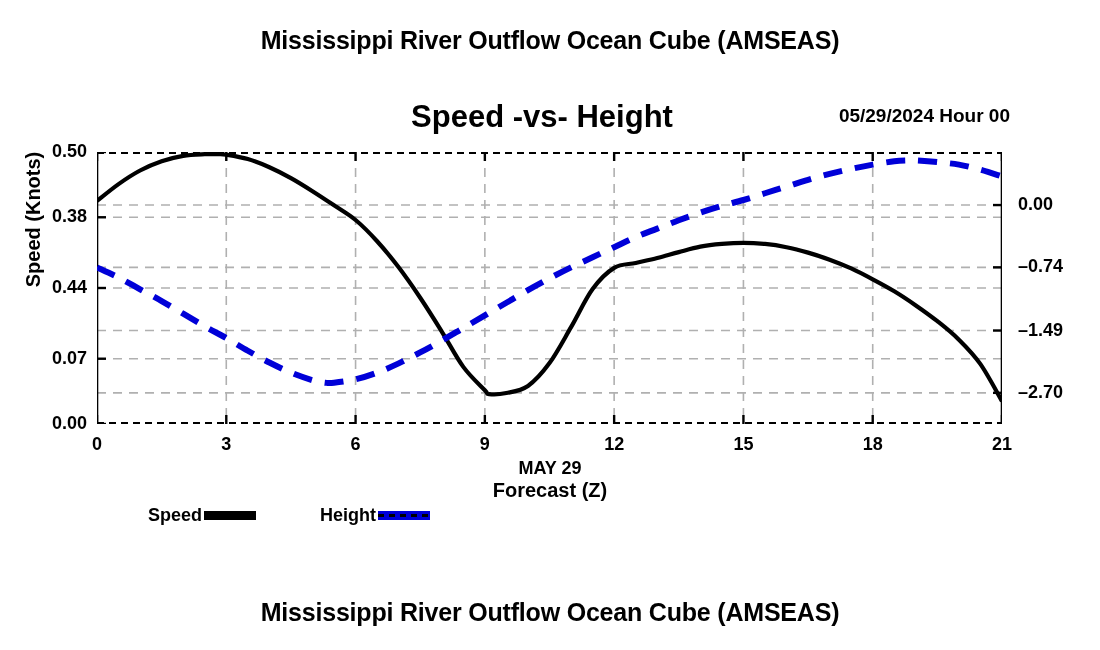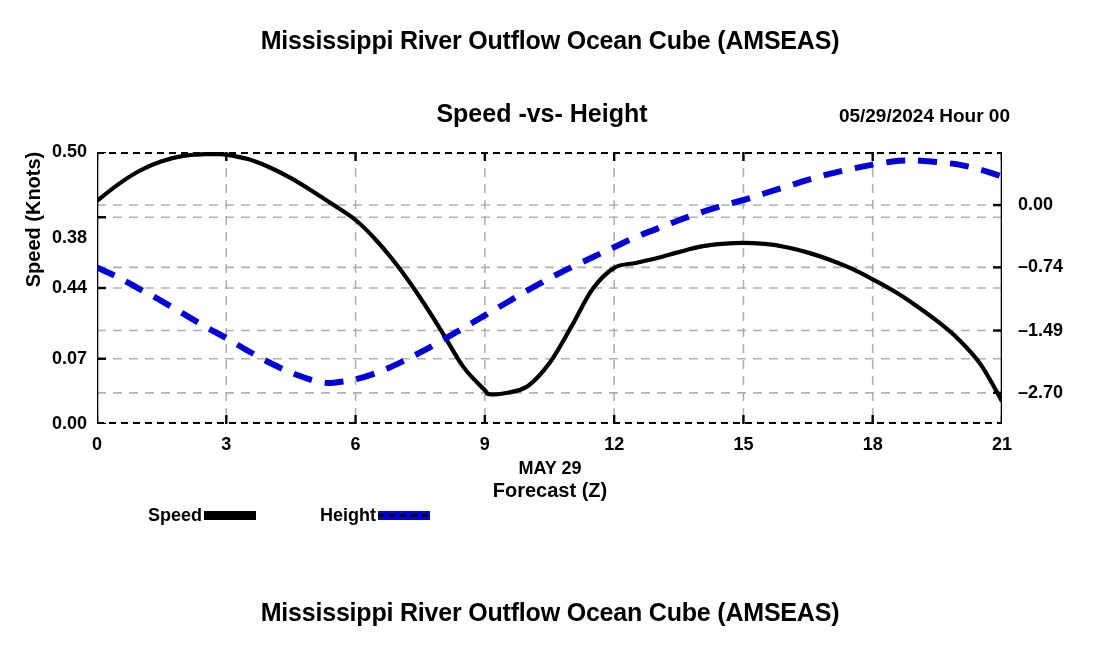--- a/index.html
+++ b/index.html
@@ -48,21 +48,21 @@
   }
   #coords-line {
     left: 100px; top: 104px;
     font-size: 19px;
     font-weight: bold;
   }
   #subtitle {
     left: 0; top: 99px;
     width: 1084px;
     text-align: center;
-    font-size: 25px;
+    font-size: 31px;
     font-weight: bold;
   }
   #run-line {
     right: 90px; top: 105px;
     font-size: 19px;
     font-weight: bold;
   }
 
   
   #plot-frame {
@@ -215,21 +215,21 @@
         </g>
       <path id="series-speed" fill="none" d="M0.00,48.96C3.59,46.15 14.37,37.17 21.55,32.10C28.73,27.02 35.91,22.30 43.10,18.50C50.28,14.69 57.46,11.70 64.64,9.25C71.83,6.80 79.01,4.99 86.19,3.81C93.37,2.63 101.99,2.45 107.74,2.18C113.48,1.90 117.08,2.09 120.67,2.18C124.26,2.27 124.26,1.90 129.29,2.72C134.31,3.54 143.65,4.99 150.83,7.07C158.02,9.16 165.20,12.06 172.38,15.23C179.56,18.41 186.75,22.12 193.93,26.11C201.11,30.10 208.29,34.63 215.48,39.17C222.66,43.70 229.84,48.51 237.02,53.31C244.21,58.12 251.39,62.02 258.57,68.00C265.75,73.98 272.94,81.33 280.12,89.22C287.30,97.10 294.48,105.90 301.67,115.33C308.85,124.76 316.03,135.09 323.21,145.79C330.40,156.49 337.58,168.01 344.76,179.52C351.94,191.03 359.13,205.09 366.31,214.88C373.49,224.67 383.55,233.74 387.86,238.27C392.17,242.81 388.58,241.63 392.17,242.08C395.76,242.53 402.94,242.35 409.40,240.99C415.87,239.63 423.77,238.91 430.95,233.92C438.13,228.93 445.32,220.86 452.50,211.07C459.68,201.28 466.87,187.50 474.05,175.17C481.23,162.84 488.41,146.97 495.60,137.09C502.78,127.21 509.96,120.22 517.14,115.87C524.33,111.52 531.51,112.61 538.69,110.98C545.87,109.34 553.06,107.89 560.24,106.08C567.42,104.27 574.60,102.00 581.79,100.10C588.97,98.19 596.15,96.02 603.33,94.66C610.52,93.30 617.70,92.57 624.88,91.94C632.06,91.30 639.25,90.85 646.43,90.85C653.61,90.85 660.79,91.21 667.98,91.94C675.16,92.66 682.34,93.75 689.52,95.20C696.71,96.65 703.89,98.55 711.07,100.64C718.25,102.73 725.44,105.08 732.62,107.71C739.80,110.34 746.98,113.15 754.17,116.42C761.35,119.68 768.53,123.49 775.71,127.30C782.90,131.10 790.08,134.91 797.26,139.26C804.44,143.62 811.63,148.42 818.81,153.41C825.99,158.39 833.17,163.47 840.36,169.18C847.54,174.90 854.72,180.52 861.90,187.68C869.09,194.84 876.27,201.91 883.45,212.16C890.63,222.41 901.41,242.99 905.00,249.15" stroke="#000000" stroke-width="4.2" stroke-linecap="butt" stroke-linejoin="round"></path>
       <path id="series-height" fill="none" d="M0.00,115.37C3.59,117.05 14.37,121.82 21.55,125.47C28.73,129.12 35.91,133.33 43.10,137.26C50.28,141.19 57.46,144.98 64.64,149.05C71.83,153.12 79.01,157.47 86.19,161.68C93.37,165.89 100.56,170.25 107.74,174.32C114.92,178.39 122.10,182.04 129.29,186.11C136.47,190.18 143.65,194.67 150.83,198.74C158.02,202.81 165.20,206.88 172.38,210.53C179.56,214.18 186.75,217.68 193.93,220.63C201.11,223.58 209.73,226.53 215.48,228.21C221.22,229.89 224.81,230.32 228.40,230.74C232.00,231.16 232.00,231.30 237.02,230.74C242.05,230.18 251.39,229.05 258.57,227.37C265.75,225.68 272.94,223.30 280.12,220.63C287.30,217.96 294.48,214.74 301.67,211.37C308.85,208.00 316.03,204.21 323.21,200.42C330.40,196.63 337.58,192.70 344.76,188.63C351.94,184.56 359.13,180.21 366.31,176.00C373.49,171.79 380.67,167.58 387.86,163.37C395.04,159.16 402.22,154.95 409.40,150.74C416.59,146.53 423.77,142.18 430.95,138.11C438.13,134.04 445.32,130.11 452.50,126.32C459.68,122.53 466.87,118.88 474.05,115.37C481.23,111.86 488.41,108.63 495.60,105.26C502.78,101.89 509.96,98.53 517.14,95.16C524.33,91.79 531.51,88.14 538.69,85.05C545.87,81.96 553.06,79.44 560.24,76.63C567.42,73.82 574.60,70.88 581.79,68.21C588.97,65.54 596.15,63.02 603.33,60.63C610.52,58.25 617.70,56.00 624.88,53.89C632.06,51.79 639.25,50.11 646.43,48.00C653.61,45.89 660.79,43.51 667.98,41.26C675.16,39.02 682.34,36.77 689.52,34.53C696.71,32.28 703.89,29.89 711.07,27.79C718.25,25.68 725.44,23.72 732.62,21.89C739.80,20.07 746.98,18.39 754.17,16.84C761.35,15.30 768.53,13.89 775.71,12.63C782.90,11.37 791.52,9.96 797.26,9.26C803.01,8.56 806.60,8.56 810.19,8.42C813.78,8.28 813.78,8.14 818.81,8.42C823.84,8.70 833.17,9.40 840.36,10.11C847.54,10.81 854.72,11.37 861.90,12.63C869.09,13.89 876.27,15.72 883.45,17.68C890.63,19.65 901.41,23.30 905.00,24.42" stroke="#0000d8" stroke-width="6" stroke-linecap="butt" stroke-linejoin="round" stroke-dasharray="19,13"></path>
     </svg>
   </div>
 
   <div class="abs" id="tick-layer" style="left:0;top:0;width:1100px;height:650px;">
       <div class="abs tick-label ytick-left" style="left: 25px; top: 413px;">0.00</div>
       <div class="abs tick-label ytick-left" style="left: 25px; top: 347.72px;">0.07</div>
       <div class="abs tick-label ytick-left" style="left: 25px; top: 277px;">0.44</div>
-      <div class="abs tick-label ytick-left" style="left: 25px; top: 206.28px; margin-top: 21px;">0.38</div>
+      <div class="abs tick-label ytick-left" style="left: 25px; top: 206.28px;">0.38</div>
       <div class="abs tick-label ytick-left" style="left: 25px; top: 141px;">0.50</div>
       <div class="abs tick-label ytick-right" style="left: 1018px; top: 381.842px;">–2.70</div>
       <div class="abs tick-label ytick-right" style="left: 1018px; top: 319.526px;">–1.49</div>
       <div class="abs tick-label ytick-right" style="left: 1018px; top: 256.368px;">–0.74</div>
       <div class="abs tick-label ytick-right" style="left: 1018px; top: 194.053px;">0.00</div>
       <div class="abs tick-label xtick" style="left: 77px; top: 434px;">0</div>
       <div class="abs tick-label xtick" style="left: 206.286px; top: 434px;">3</div>
       <div class="abs tick-label xtick" style="left: 335.571px; top: 434px;">6</div>
       <div class="abs tick-label xtick" style="left: 464.857px; top: 434px;">9</div>
       <div class="abs tick-label xtick" style="left: 594.143px; top: 434px;">12</div>

